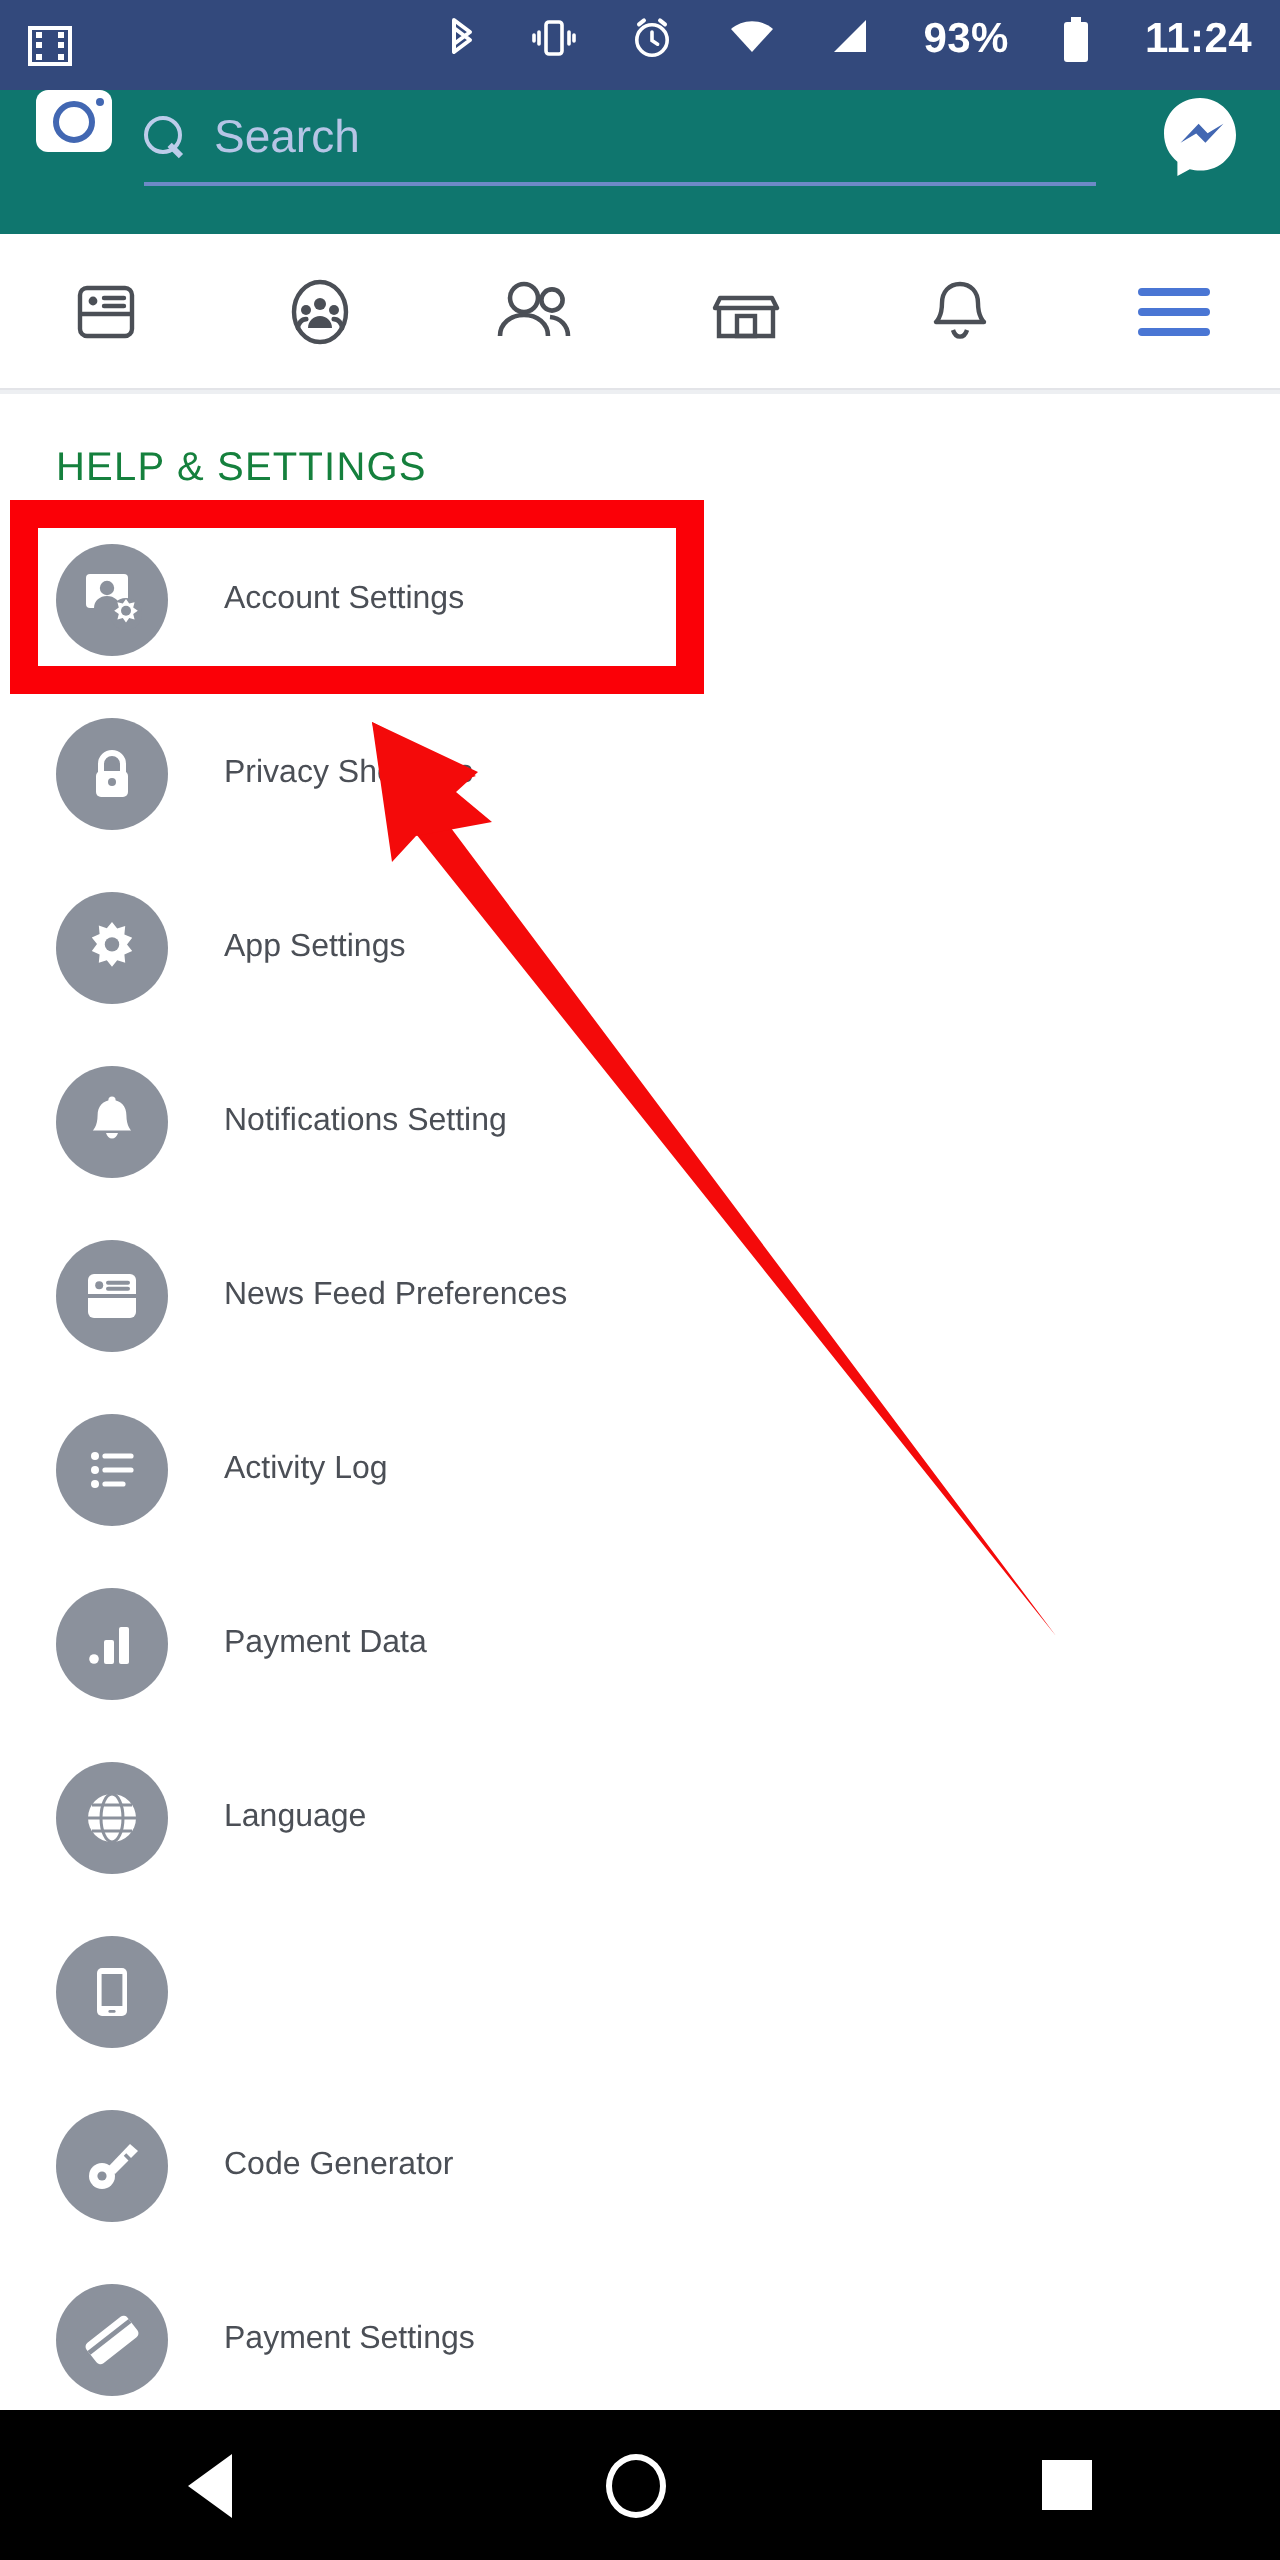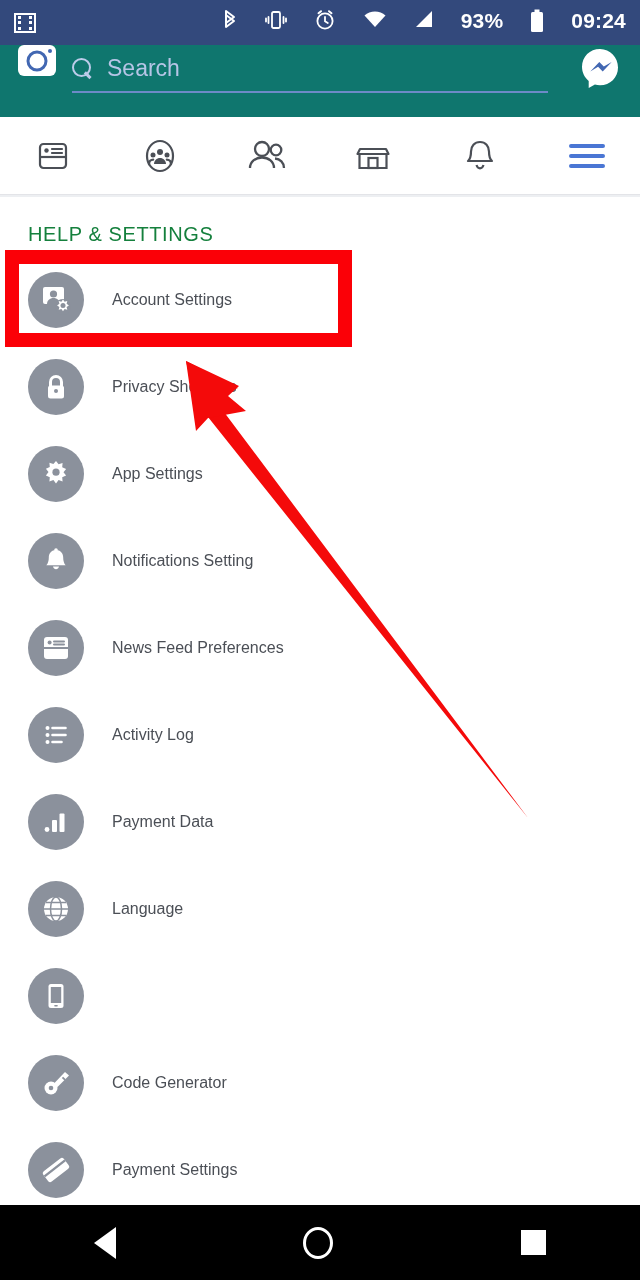--- a/index.html
+++ b/index.html
@@ -147,21 +147,21 @@
           <path d="M18 2v16H2L18 2z" fill="#fff"></path>
         </svg>
     </span>
     <span class="sb-text">93%</span>
     <span>
       <svg width="14" height="24" viewBox="0 0 14 24">
         <rect x="4.5" y="0.5" width="5" height="2.5" fill="#fff"></rect>
         <rect x="1" y="3" width="12" height="20" rx="1.5" fill="#fff"></rect>
       </svg>
     </span>
-    <span class="sb-text">09:24</span>
+    <span class="sb-text">11:24</span>
   </div>
 </div>
 
 <div class="searchbar">
   <div class="cam"></div>
   <div class="search-field">
     <span class="mag"></span>
     <span class="search-ph">Search</span>
   </div>
   <div class="msgr">

